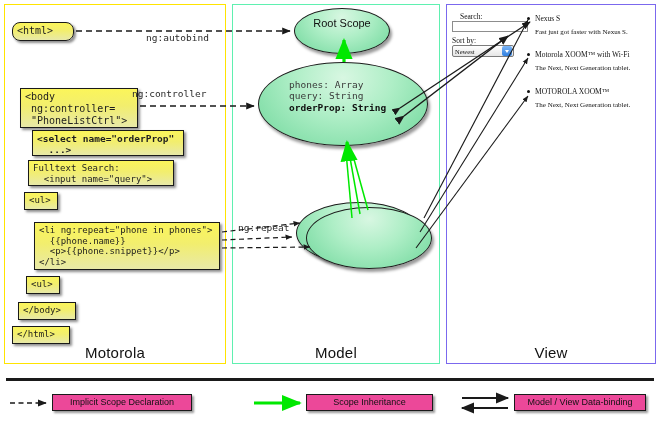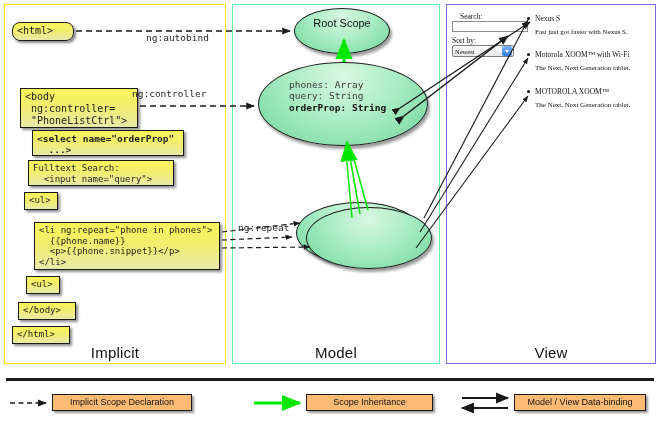--- a/index.html
+++ b/index.html
@@ -83,21 +83,21 @@
   .phone .nm{font-size:7.5px;position:relative;padding-left:9px;}
   .phone .nm:before{content:"";position:absolute;left:1px;top:3px;width:3px;height:3px;
                     border-radius:50%;background:#111;}
   .phone .sn{font-size:7px;margin-top:5px;padding-left:9px;}
   #ph0{top:4px;} #ph1{top:40px;} #ph2{top:77px;}
 
   
   #legend{position:absolute;left:0;top:380px;width:660px;height:41px;}
   #legend-rule{position:absolute;left:6px;top:-2px;width:648px;height:2.5px;background:#1a1a1a;}
   .lg-box{position:absolute;box-sizing:border-box;border:1.4px solid #1a1a1a;
-          background:#fdba74;box-shadow:1.5px 1.5px 2px rgba(0,0,0,.4);
+          background:#ec4899;box-shadow:1.5px 1.5px 2px rgba(0,0,0,.4);
           font-size:9px;color:#111;text-align:center;line-height:15px;height:17px;}
   #lg-b0{left:52px; top:14px;width:140px;}
   #lg-b1{left:306px;top:14px;width:127px;}
   #lg-b2{left:514px;top:14px;width:132px;}
 
   svg{position:absolute;left:0;top:0;width:660px;height:421px;overflow:visible;
       pointer-events:none;}
   .arrowlbl{position:absolute;font-family:"DejaVu Sans Mono","Liberation Mono",monospace;
             font-size:9.5px;color:#2b2b2b;}
   #lbl-autobind  {left:146px;top:12px;margin-top:20px;}
@@ -106,21 +106,21 @@
 </style>
 </head>
 <body>
 
 <div id="root">
 
   <div class="col" id="col-template"></div>
   <div class="col" id="col-model"></div>
   <div class="col" id="col-view"></div>
 
-  <div class="col-label" id="lbl-template">Implicit</div>
+  <div class="col-label" id="lbl-template">Motorola</div>
   <div class="col-label" id="lbl-model">Model</div>
   <div class="col-label" id="lbl-view">View</div>
 
   <div class="ybox" id="b-html">&lt;html&gt;</div>
   <div class="ybox" id="b-body">&lt;body
  ng:controller=
  "PhoneListCtrl"&gt;</div>
   <div class="ybox b" id="b-select">&lt;select name="orderProp"
   ...&gt;</div>
   <div class="ybox" id="b-search">Fulltext Search:

